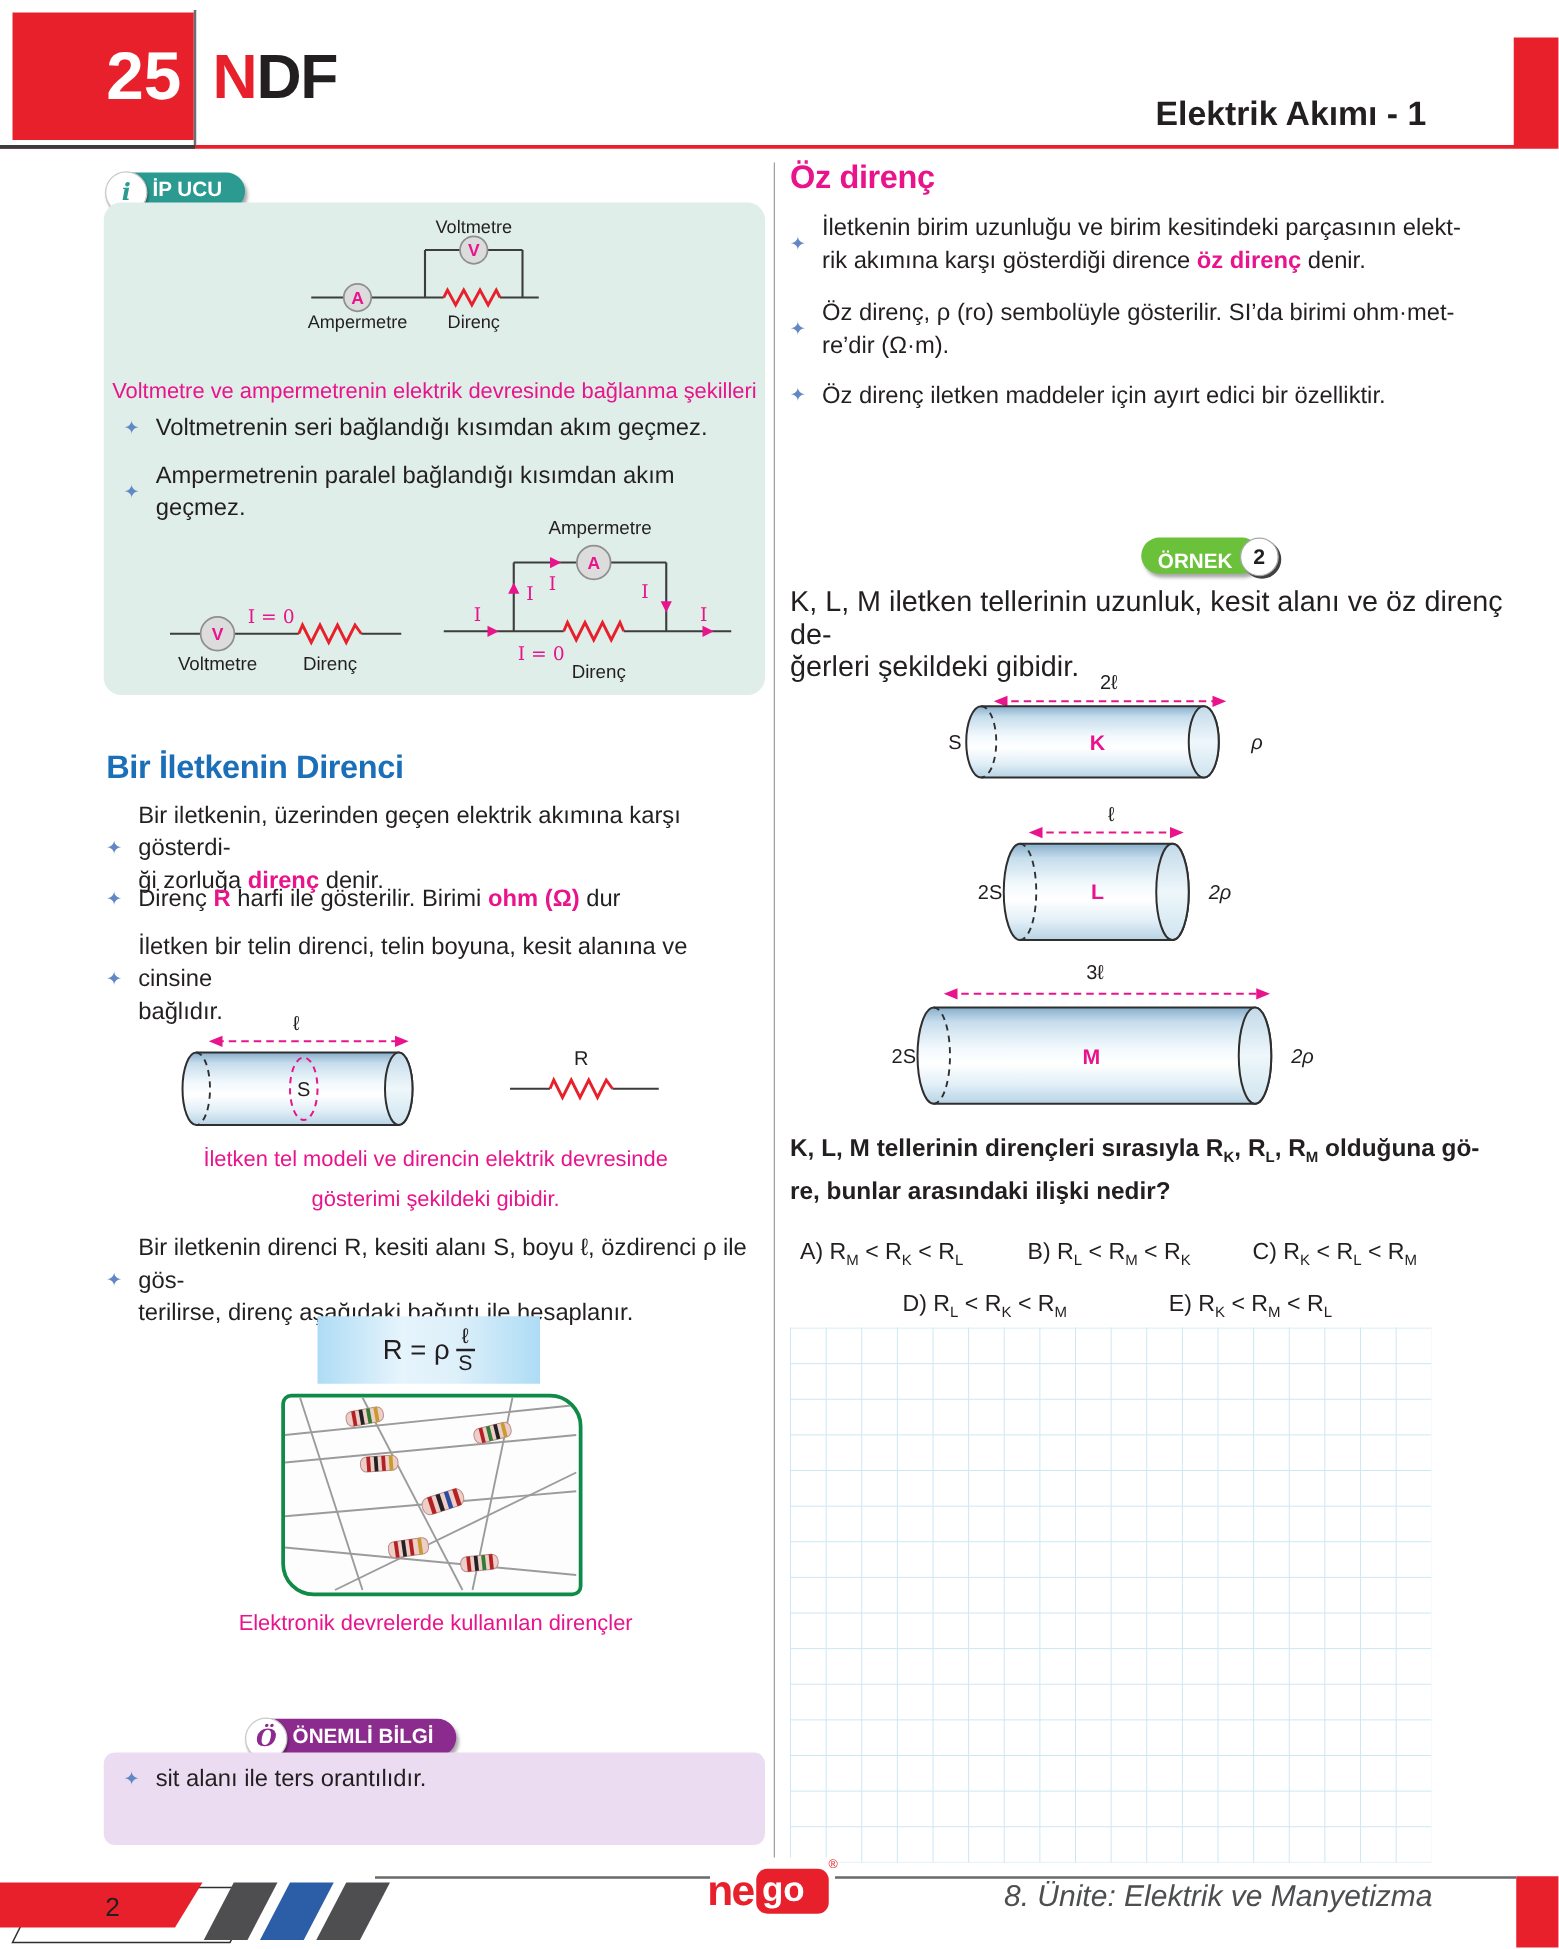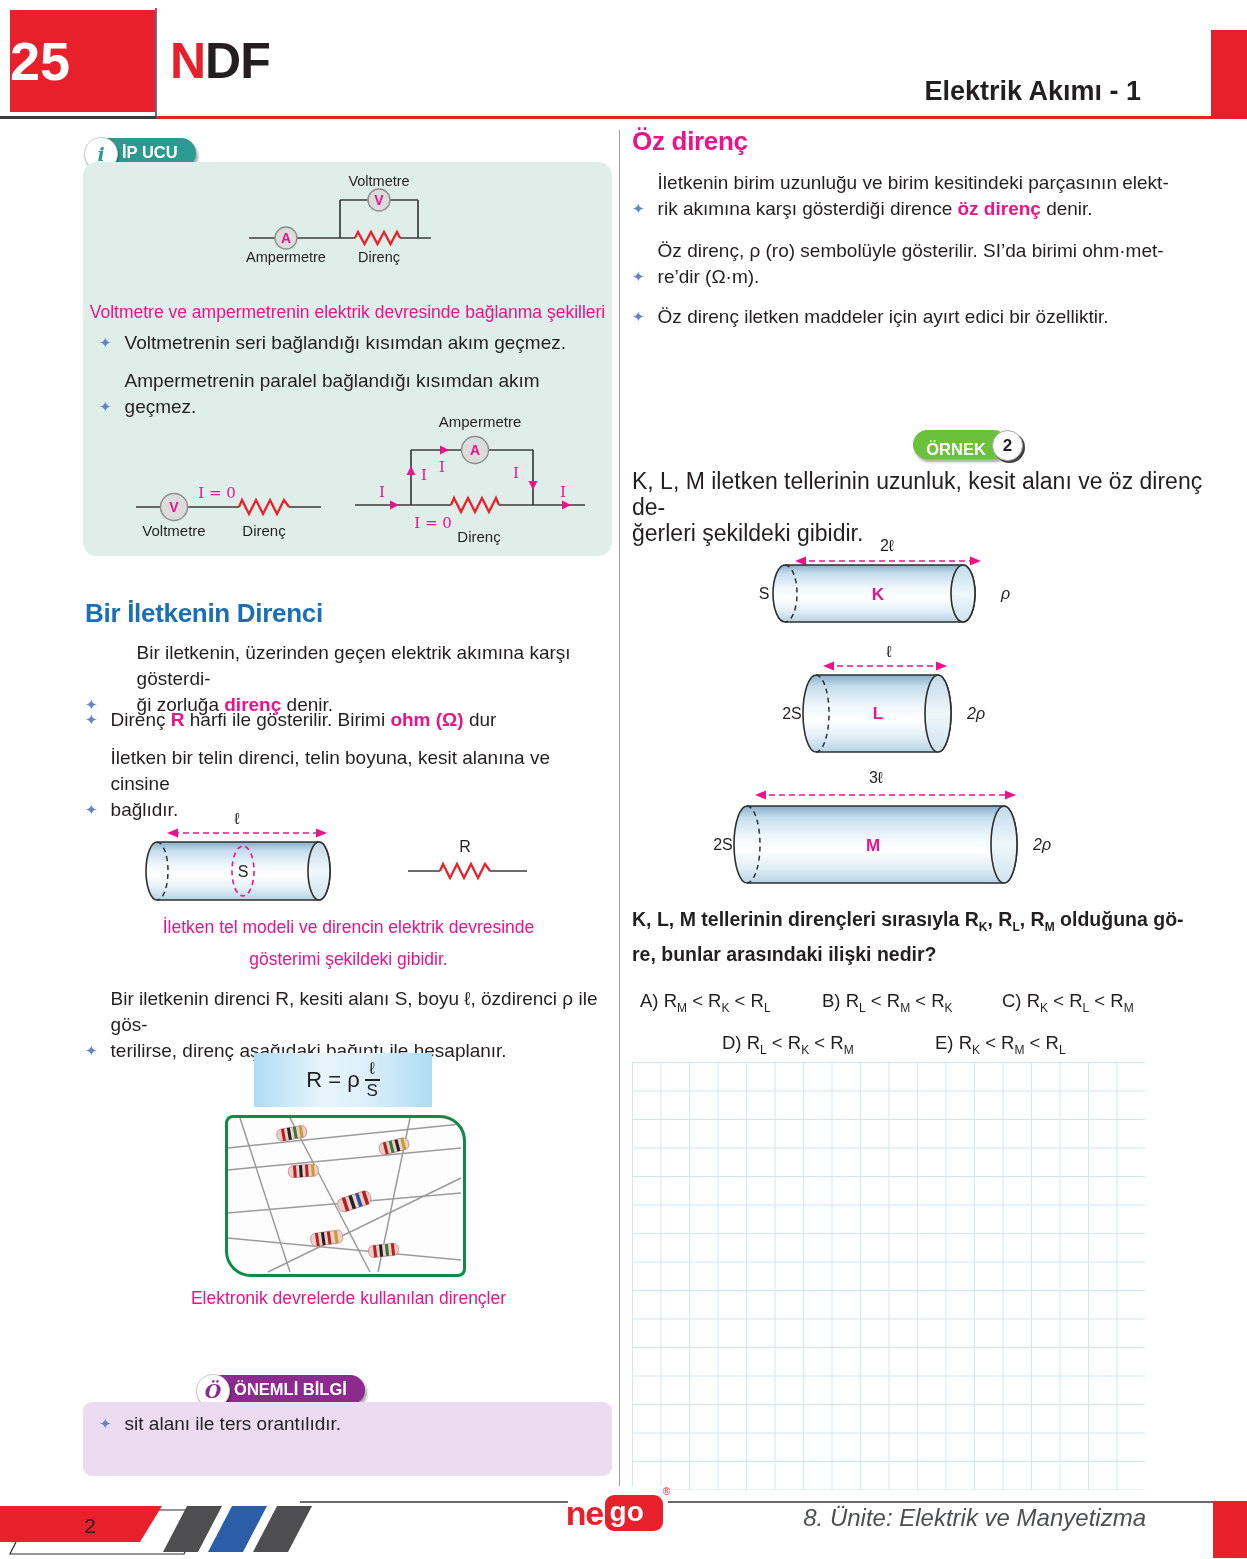--- a/index.html
+++ b/index.html
@@ -1,21 +1,21 @@
 <!DOCTYPE html>
 <html><head>
 <meta charset="utf-8">
 <style>
   html,body{margin:0;padding:0;background:#ffffff;}
   .page{position:relative;width:1247px;height:1559px;background:#fff;
         font-family:"Liberation Sans",sans-serif;color:#231f20;overflow:hidden;}
   .abs{position:absolute;}
   .hl{color:#e9148c;font-weight:bold;}
   .body-txt{font-size:23px;line-height:26px;}
-  .bullet{display:flex;align-items:flex-end;font-size:19px;line-height:26px;}
+  .bullet{display:flex;align-items:center;font-size:19px;line-height:26px;}
   .star{color:#6287c5;font-size:15px;line-height:26px;margin-right:13px;flex:0 0 auto;}
   .star::before{content:"✦";}
   .cap{color:#e9148c;font-size:17.5px;text-align:center;}
   .sec-h{font-size:26px;font-weight:bold;letter-spacing:-0.3px;}
   sub{font-size:12px;}
   .badge{display:inline-flex;align-items:center;height:30px;border-radius:16px;
          padding:0 18px 0 34px;color:#fff;font-weight:bold;font-size:16.5px;position:relative;
          box-shadow:2px 3px 3px rgba(0,0,0,.35);}
   .badge .bicon{position:absolute;left:-4px;top:-1px;width:32px;height:32px;border-radius:50%;
          background:#fff;border:1px solid #c9c9c9;box-shadow:1px 2px 2px rgba(0,0,0,.35);
@@ -73,21 +73,21 @@
       </linearGradient>
       <linearGradient id="capG" x1="0" y1="0" x2="0" y2="1">
         <stop offset="0" stop-color="#c2d9e9"></stop>
           <stop offset="0.5" stop-color="#eef7fb"></stop>
         <stop offset="1" stop-color="#cfe4ef"></stop>
       </linearGradient>
     </defs>
   </svg>
 
   
-  <div class="abs" style="left:10px;top:10px;width:145px;height:102px;background:#e8202c;display:flex;align-items:center;padding-right:10px;box-sizing:border-box;">
+  <div class="abs" style="left:10px;top:10px;width:145px;height:102px;background:#e8202c;display:flex;align-items:center;justify-content:flex-end;padding-right:10px;box-sizing:border-box;">
     <span style="color:#fff;font-size:54px;font-weight:bold;">25</span>
   </div>
   <div class="abs" style="left:155px;top:8px;width:2px;height:110px;background:#6d6e71;"></div>
   <div class="abs" style="left:170px;top:32px;font-size:50px;font-weight:bold;letter-spacing:-1px;">
     <span style="color:#e8202c;">N</span><span style="color:#231f20;">DF</span>
   </div>
   <div class="abs" style="right:106px;top:76px;font-size:27px;font-weight:bold;">Elektrik Akımı - 1</div>
   <div class="abs" style="left:0;top:116px;width:1247px;height:2.5px;background:#e8202c;"></div>
   <div class="abs" style="left:0;top:116px;width:156px;height:2.5px;background:#3c3c3d;"></div>
   <div class="abs" style="left:1211px;top:30px;width:36px;height:86px;background:#e8202c;"></div>
@@ -151,21 +151,21 @@
       <text class="pser" x="296" y="93">I</text>
       <path class="ptri" d="M488,101 l-9,-4.5 v9 z"></path>
       <text class="pser" x="477" y="93">I</text>
       <text class="pser" x="350" y="124" text-anchor="middle">I = 0</text>
       <text class="t15" x="396" y="138" text-anchor="middle">Direnç</text>
     </svg>
   </div>
 
   <div class="abs sec-h" style="left:85px;top:598px;color:#1b6fb8;">Bir İletkenin Direnci</div>
 
-  <div class="abs bullet" style="left:85px;top:640px;width:527px;gap:26px;">
+  <div class="abs bullet" style="left:85px;top:640px;width:527px;">
     <span class="star"></span>
     <div>
       <div>Bir iletkenin, üzerinden geçen elektrik akımına karşı gösterdi-</div>
       <div><span>ği zorluğa </span><span class="hl">direnç</span><span> denir.</span></div>
     </div>
   </div>
   <div class="abs bullet" style="left:85px;top:707px;width:527px;">
     <span class="star"></span>
     <div><span>Direnç </span><span class="hl">R</span><span> harfi ile gösterilir. Birimi </span><span class="hl">ohm (Ω)</span><span> dur</span></div>
   </div>

